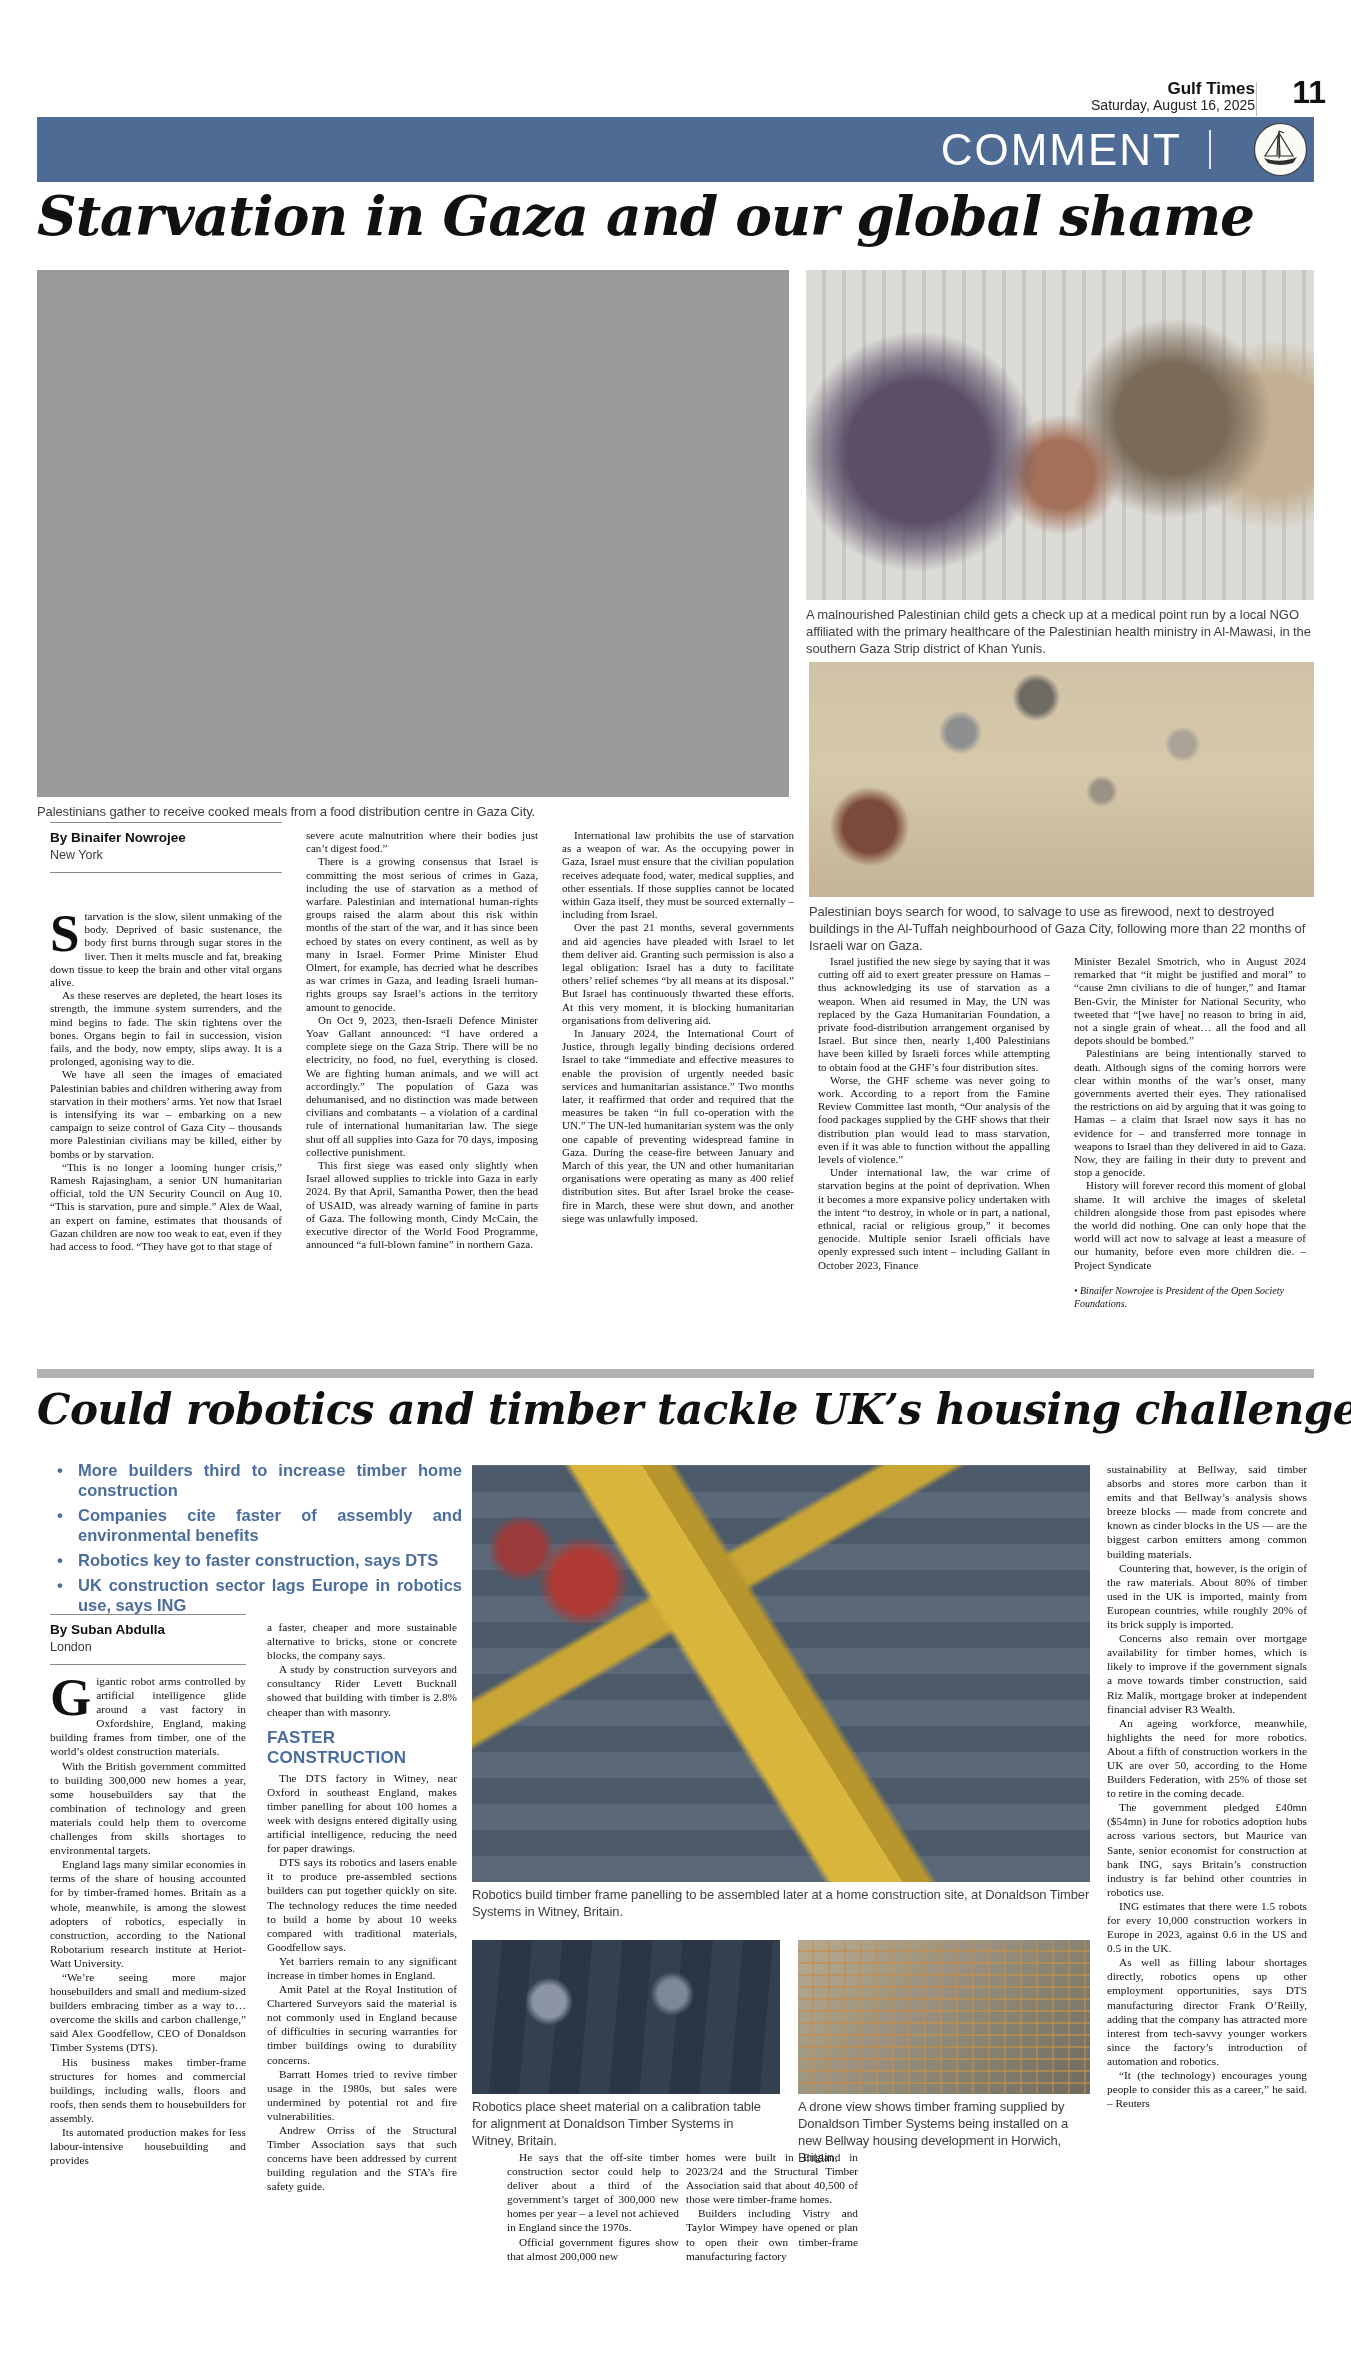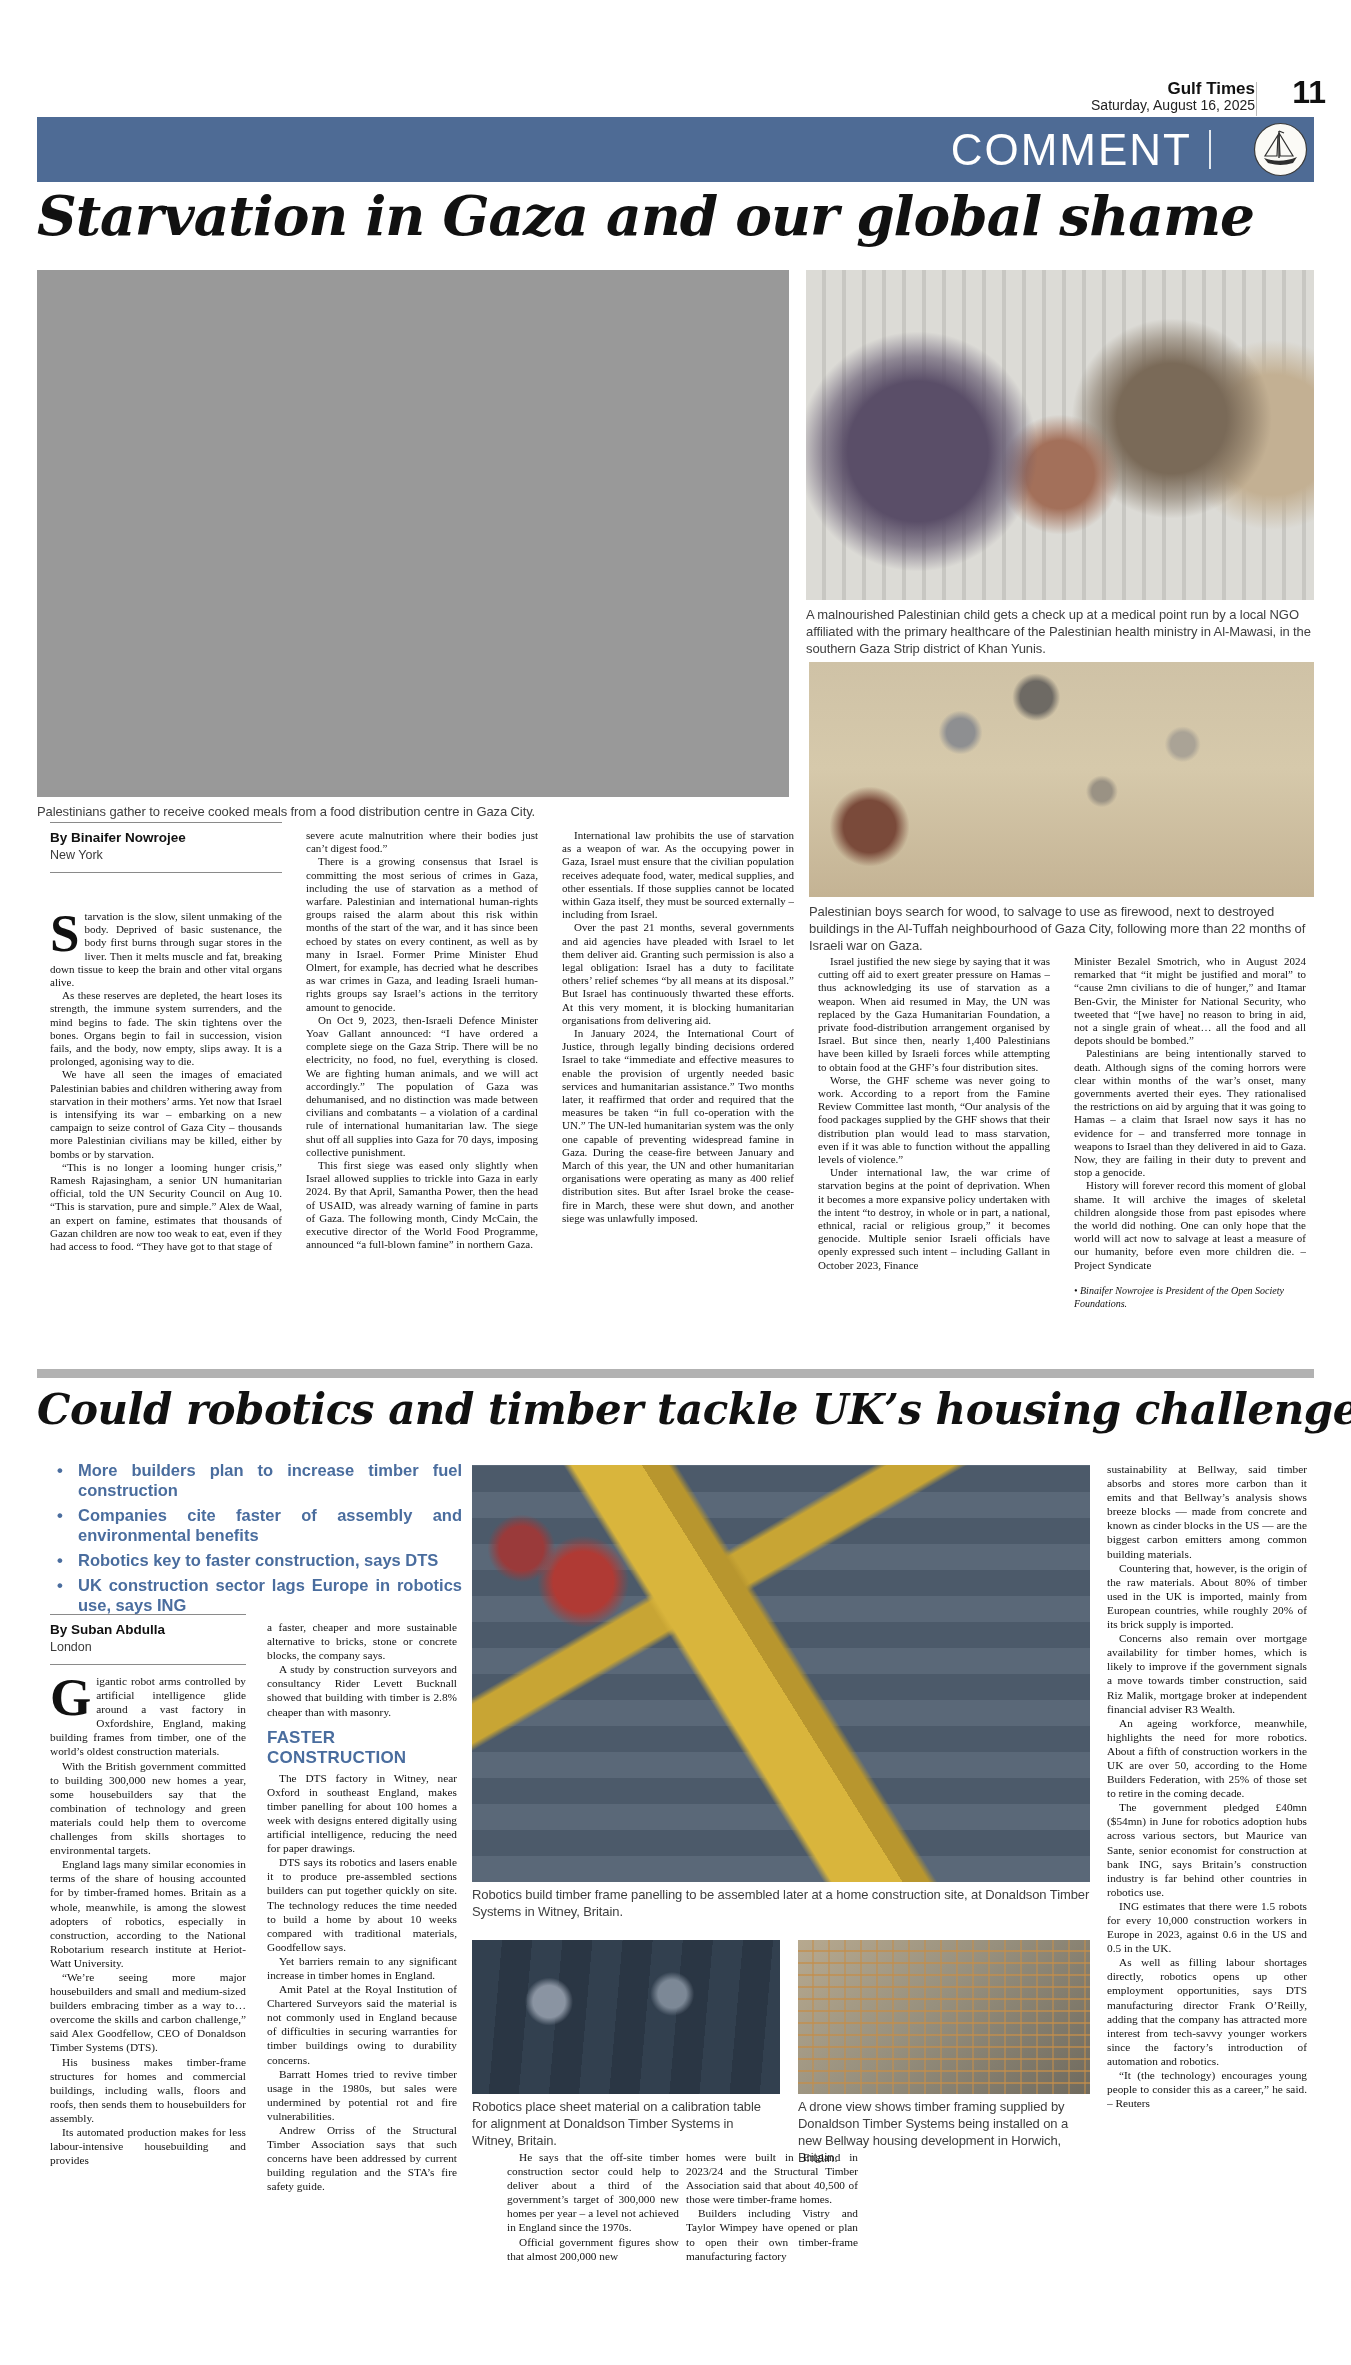--- a/index.html
+++ b/index.html
@@ -9,21 +9,21 @@
 
   
   .mast{right:108px;top:80px;text-align:right;font-family:"Liberation Sans",sans-serif;}
   .mast .paper{font-size:17px;font-weight:bold;line-height:17px;}
   .mast .date{font-size:14px;line-height:16px;color:#222;}
   .mast-divider{left:1256px;top:82px;width:1px;height:34px;background:#bcbcbc;}
   .pagenum{right:37px;top:74px;font-family:"Liberation Sans",sans-serif;font-size:32px;font-weight:bold;}
 
   
   .banner{left:37px;top:117px;width:1277px;height:65px;}
-  .banner-label{position:absolute;right:122px;top:0;height:65px;line-height:66px;color:#fff;
+  .banner-label{position:absolute;right:132px;top:0;height:65px;line-height:66px;color:#fff;
                 font-family:"Liberation Sans",sans-serif;font-size:44px;letter-spacing:2px;font-weight:400;}
   .banner-divider{position:absolute;right:103px;top:13px;width:2px;height:39px;background:rgba(255,255,255,.85);}
   .banner-logo{position:absolute;right:6px;top:5px;width:55px;height:55px;}
 
   
   .headline1{left:37px;top:186px;width:1290px;font-family:"DejaVu Serif","Liberation Serif",serif;
              font-style:italic;font-weight:700;font-size:55px;line-height:60px;white-space:nowrap;letter-spacing:-1px;}
   .headline2{left:37px;top:1386px;width:1290px;font-family:"DejaVu Serif","Liberation Serif",serif;
              font-style:italic;font-weight:700;font-size:42px;line-height:48px;white-space:nowrap;letter-spacing:-0.5px;}
   .graybar{left:37px;top:1369px;width:1277px;height:9px;background:#b2b2b2;}
@@ -171,21 +171,21 @@
         <p class="para">History will forever record this moment of global shame. It will archive the images of skeletal children alongside those from past episodes where the world did nothing. One can only hope that the world will act now to salvage at least a measure of our humanity, before even more children die. – Project Syndicate</p>
       </div>
     <p class="footnote">• Binaifer Nowrojee is President of the Open Society Foundations.</p>
   </div>
 
   <div class="abs graybar"></div>
 
   <div class="abs headline2">Could robotics and timber tackle UK’s housing challenges?</div>
 
   <div class="abs bullets" style="left:50px;top:1460px;width:412px;">
-      <p class="para">More builders plan to increase timber fuel construction</p>
+      <p class="para">More builders third to increase timber home construction</p>
       <p class="para">Companies cite faster of assembly and environmental benefits</p>
       <p class="para">Robotics key to faster construction, says DTS</p>
       <p class="para">UK construction sector lags Europe in robotics use, says ING</p>
     </div>
 
   <div class="abs byline" style="left:50px;top:1614px;width:196px;">
     <div class="who">By Suban Abdulla</div>
     <div class="where">London</div>
   </div>
 

